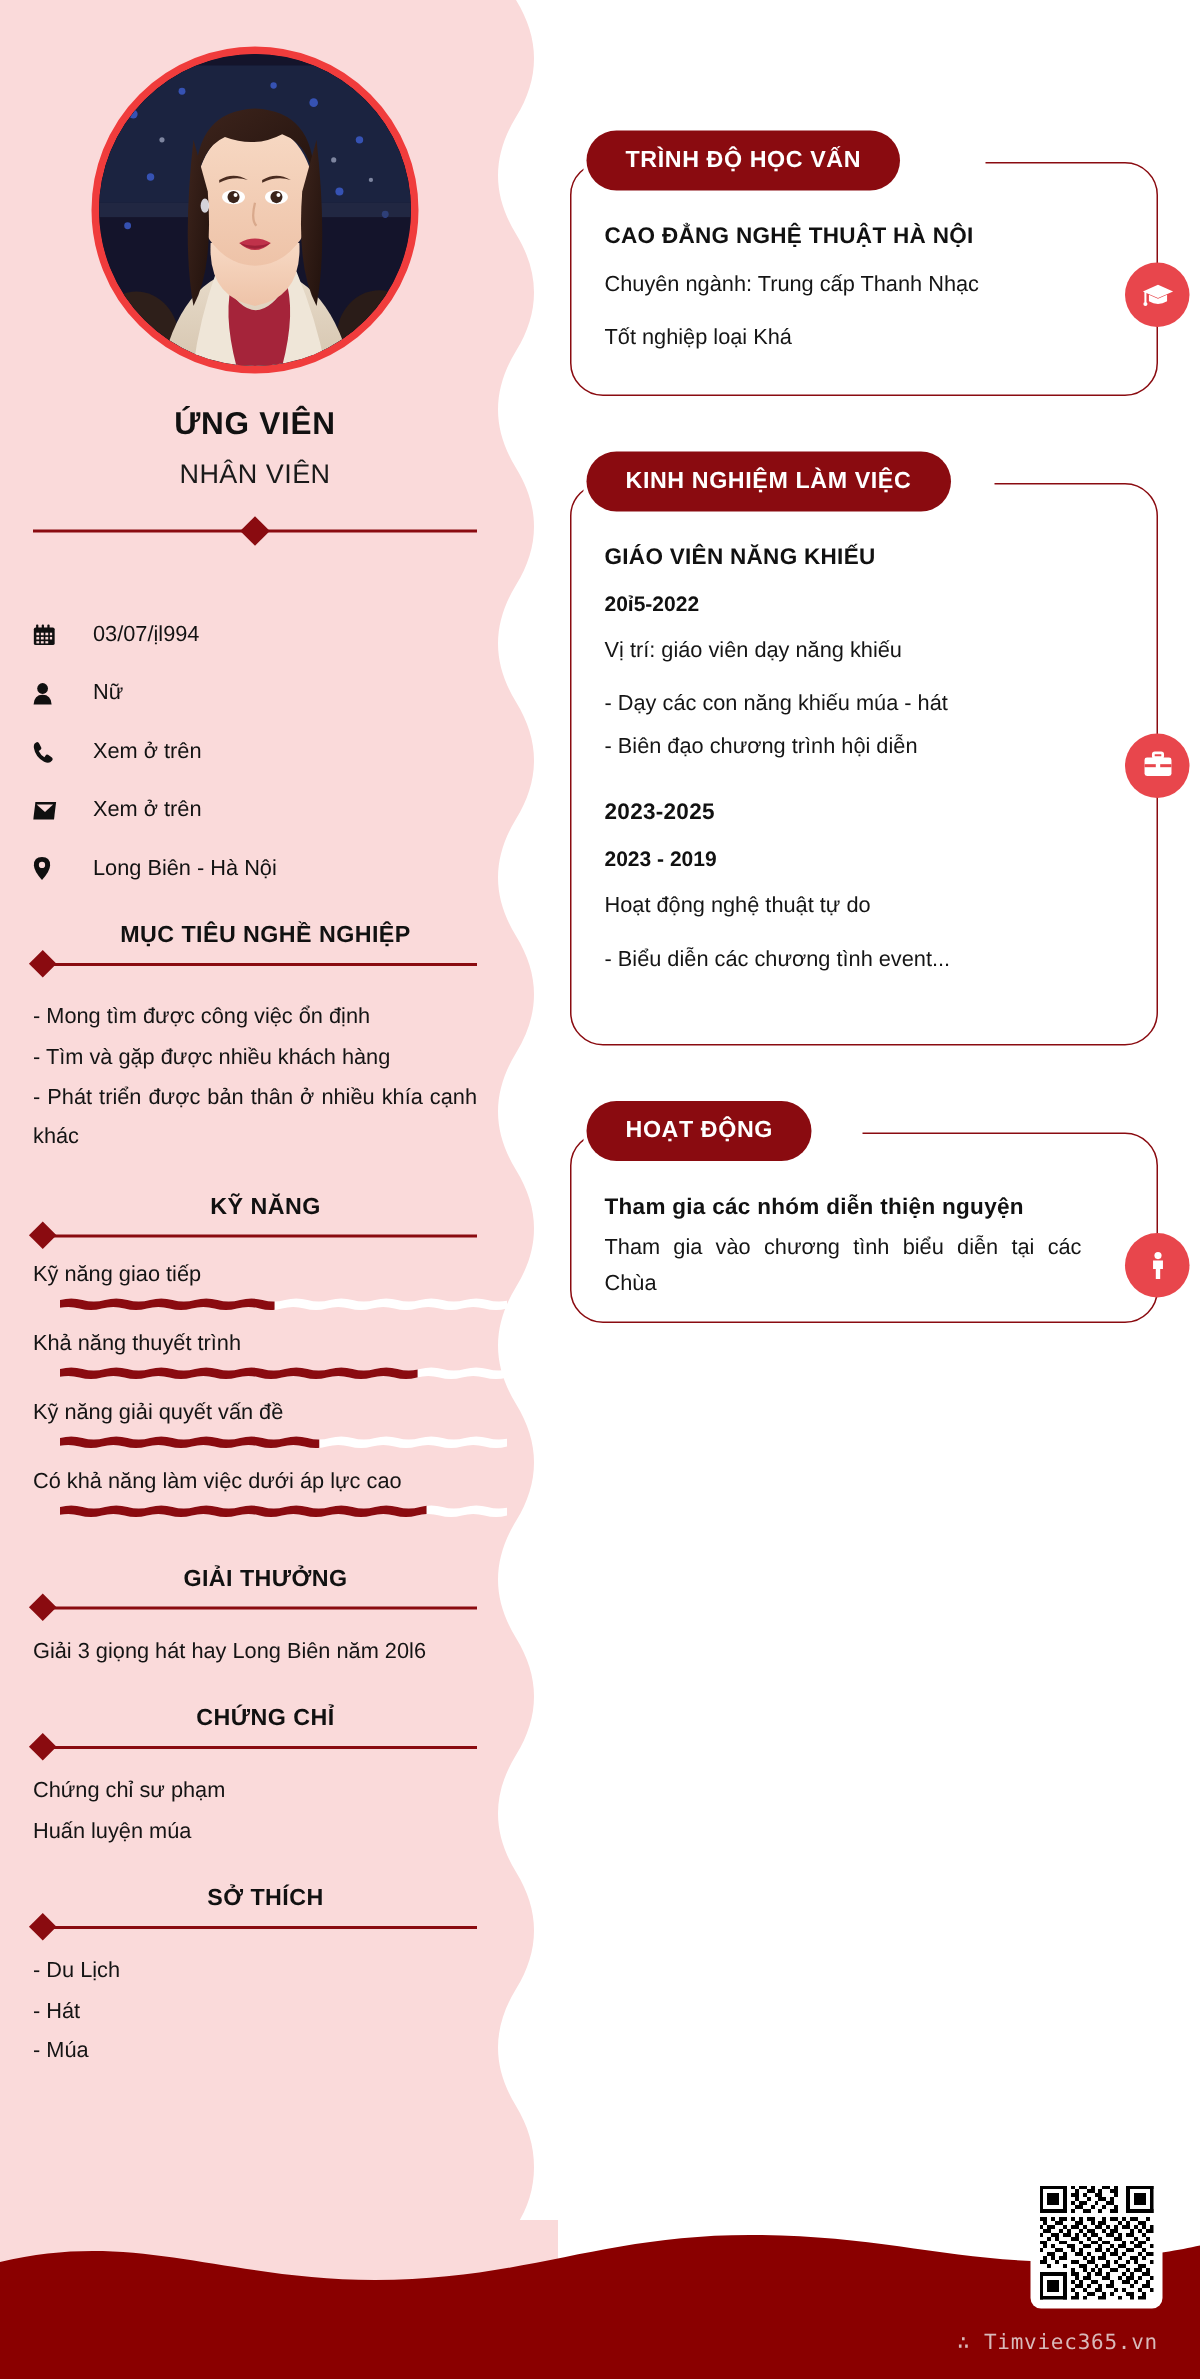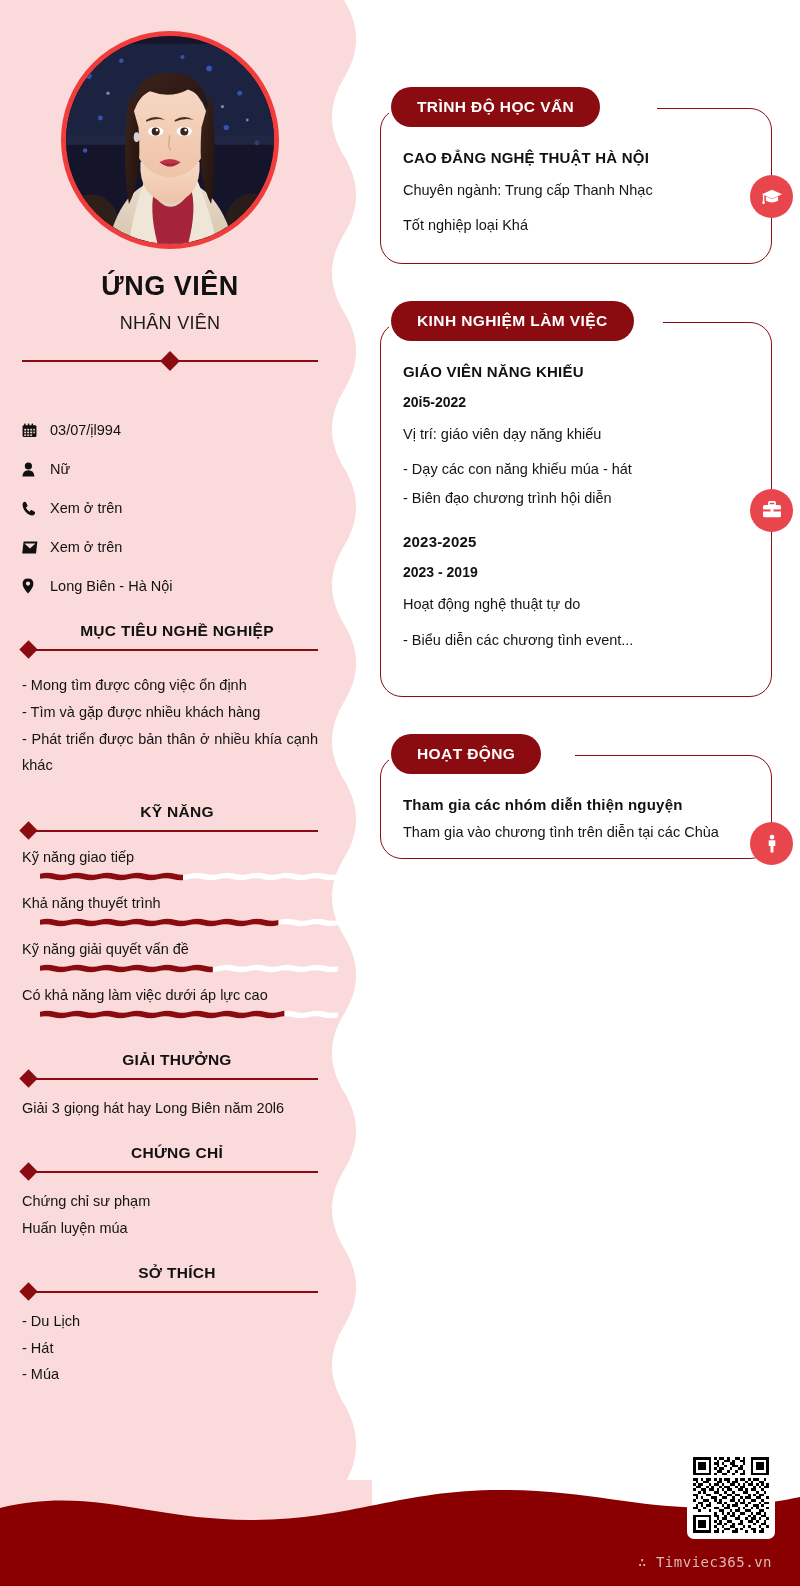--- a/index.html
+++ b/index.html
@@ -40,21 +40,21 @@
     border-radius: 50%;
     border: 5px solid #f03c3c;
     overflow: hidden;
     position: relative;
     background: #1a1830;
   }
   .photo-svg { display: block; width: 100%; height: 100%; }
 
   .cand-name {
     text-align: center;
-    font-size: 27px;
+    font-size: 21px;
     font-weight: bold;
     letter-spacing: .5px;
     color: #111;
     margin-top: 22px;
   }
   .cand-role {
     text-align: center;
     font-size: 18px;
     color: #1a1a1a;
     margin-top: 11px;
@@ -93,21 +93,21 @@
     flex: 0 0 22px;
     display: flex;
     align-items: center;
     justify-content: flex-start;
     color: #101010;
   }
   .contact-row .ci svg { display: block; }
   .contact-row .ctext {
     font-size: 14.5px;
     color: #121212;
-    margin-left: 6px;
+    margin-left: 18px;
   }
 
   
   .sb-sec { margin-top: 30px; }
   .sb-head {
     position: relative;
     height: 34px;
   }
   .sb-head .htxt {
     position: absolute;
@@ -643,21 +643,21 @@
       <div class="card-badge-mask" style="width:186px;"></div>
       <div class="card-badge">HOẠT ĐỘNG</div>
       <div class="card-icon" style="top:66px;">
         <svg width="22" height="22" viewBox="0 0 24 24" fill="#ffffff">
           <circle cx="12" cy="4.4" r="2.6"></circle>
           <path d="M8.4 8 L15.6 8 L15.6 14.2 L13.6 14.2 L13.6 21.4 L10.4 21.4 L10.4 14.2 L8.4 14.2 Z"></path>
         </svg>
       </div>
 
       <div class="edu-name">Tham gia các nhóm diễn thiện nguyện</div>
-      <div class="body-just">Tham  gia  vào  chương  tình   trên  diễn  tại  các Chùa</div>
+      <div class="body-just">Tham  gia  vào  chương  tình   biểu  diễn  tại  các Chùa</div>
     </div>
   </div>
 
 </div>
 
 <div class="footer">
   <svg width="800" height="106" viewBox="0 0 800 106" preserveAspectRatio="none">
     <rect x="0" y="0" width="372" height="106" fill="#fadada"></rect>
     <path fill="#8a0000" d="M0,28 C90,6 150,40 250,40 C350,40 400,10 500,10
       C600,10 650,34 740,26 C770,23 786,20 800,17 L800,106 L0,106 Z"></path>

